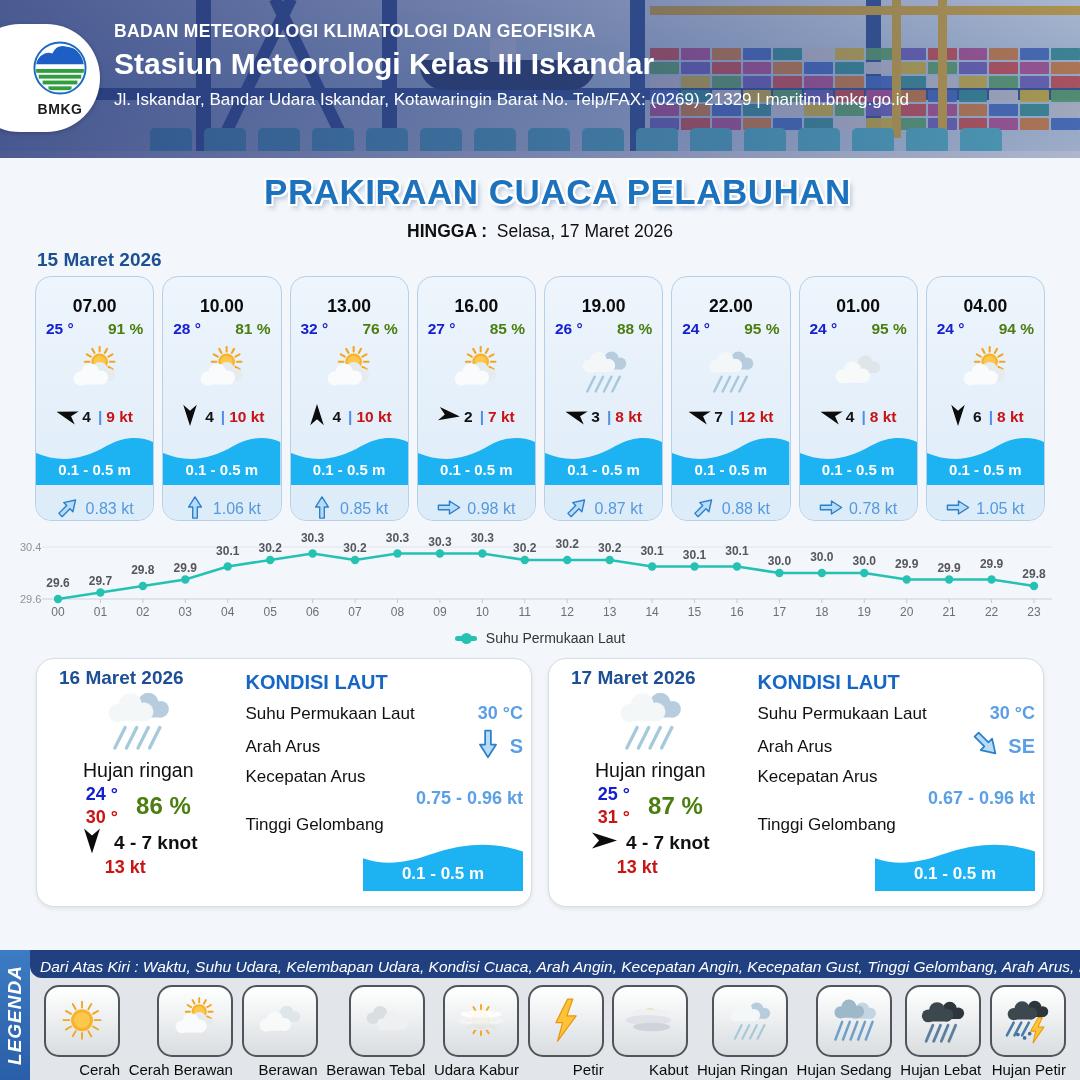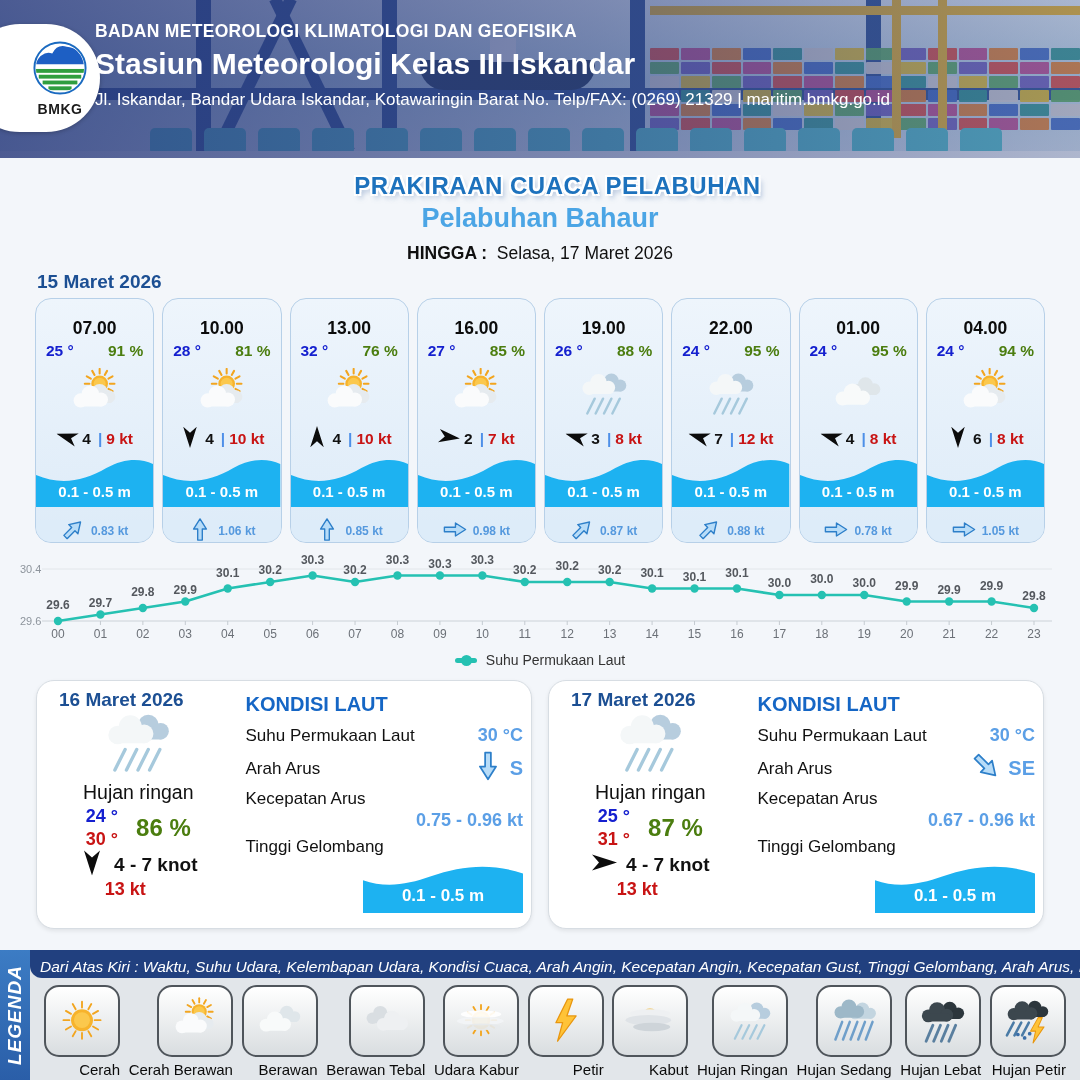--- a/index.html
+++ b/index.html
@@ -22,27 +22,27 @@
   .art-chairs{position:absolute;left:150px;bottom:6px;right:12px;height:24px;display:flex;gap:12px;}
   .art-chairs i{flex:0 0 42px;background:#5ec2cb;border-radius:5px 5px 2px 2px;}
   .art-floor{position:absolute;bottom:0;height:7px;left:0;right:0;background:#e9eef2;}
   .hdr-overlay{position:absolute;inset:0;
        background:linear-gradient(90deg,rgba(37,54,122,.80) 0%,rgba(37,54,122,.55) 55%,rgba(37,54,122,.30) 100%);}
   .logo-pill{position:absolute;left:-34px;top:24px;width:134px;height:108px;background:#fff;border-radius:54px;
              z-index:5;display:flex;flex-direction:column;align-items:flex-end;justify-content:center;
              padding-right:12px;box-sizing:border-box;box-shadow:0 1px 4px rgba(0,0,0,.25);}
   .logo-inner{display:flex;flex-direction:column;align-items:center;}
   .logo-word{font-weight:bold;font-size:14px;color:#1a1a1a;letter-spacing:.5px;margin-top:1px;}
-  .hdr-text{position:absolute;left:95px;top:21px;z-index:5;color:#fff;}
+  .hdr-text{position:absolute;left:114px;top:21px;z-index:5;color:#fff;}
   .hdr-agency{font-size:17.5px;font-weight:bold;letter-spacing:.3px;}
   .hdr-station{font-size:30px;font-weight:bold;margin-top:5px;}
   .hdr-address{font-size:17px;margin-top:9px;font-weight:400;}
 
   
-  .title-main{font-size:24px;font-weight:bold;color:#1d72bd;text-align:center;margin:14px 0 0;letter-spacing:.5px;
+  .title-main{font-size:35px;font-weight:bold;color:#1d72bd;text-align:center;margin:14px 0 0;letter-spacing:.5px;
     text-shadow:2px 2px 0 #fff,-2px 2px 0 #fff,2px -2px 0 #fff,-2px -2px 0 #fff,3px 4px 5px rgba(110,140,185,.55);padding-left:35px;}
   .title-sub{font-size:27px;font-weight:bold;color:#4ba5e5;text-align:center;margin:3px 0 0;}
   .valid-row{display:flex;justify-content:center;gap:80px;margin-top:9px;font-size:17.5px;color:#101010;}
   .valid-label{font-weight:bold;}
   .day-label{margin:7px 2px 5px 37px;font-size:19px;font-weight:bold;color:#1c4f93;}
 
   
   .cards{display:flex;gap:8px;padding:0 35px;}
   .hcard{flex:1;height:243px;background:linear-gradient(180deg,#eef5fc,#ddebf8);
          border:1px solid #b7d0e8;border-radius:16px;overflow:hidden;position:relative;}
@@ -51,21 +51,21 @@
   .h-temp{color:#1520cf;}
   .h-rh{color:#4b7d0f;}
   .h-icon{height:64px;display:flex;align-items:center;justify-content:center;margin-top:2px;}
   .h-wind{display:flex;align-items:center;justify-content:center;gap:4px;height:26px;font-size:15.5px;font-weight:bold;color:#111;}
   .h-sep{color:#4d8fe8;margin-left:3px;}
   .h-gust{color:#c81414;}
   .wave-sec{position:absolute;left:0;right:0;bottom:35px;height:56px;}
   .wave-sec svg{position:absolute;inset:0;width:100%;height:100%;}
   .wave-text{position:absolute;left:0;right:0;bottom:7px;text-align:center;color:#fff;font-weight:bold;font-size:15px;}
   .h-cur{position:absolute;left:0;right:0;bottom:0;height:22px;display:flex;align-items:center;justify-content:center;
-         gap:6px;color:#5599de;font-weight:bold;font-size:12px;background:#ddecf9;}
+         gap:6px;color:#5599de;font-weight:normal;font-size:16px;background:#ddecf9;}
 
   
   .chart-wrap{margin-top:8px;}
   #sst-chart{display:block;margin:0 auto;}
   .cax{font-size:11px;fill:#8d949c;}
   .ctick{font-size:12px;fill:#6b7077;text-anchor:middle;}
   .cval{font-size:12px;fill:#54585e;text-anchor:middle;font-weight:bold;}
   .chart-legend{display:flex;justify-content:center;align-items:center;gap:9px;margin-top:1px;font-size:14px;color:#333;}
   .clg-mark{width:22px;height:5px;background:#25c1b2;border-radius:3px;position:relative;}
   .clg-mark:after{content:"";position:absolute;left:6px;top:-3px;width:11px;height:11px;background:#25c1b2;border-radius:50%;}
@@ -256,21 +256,20 @@
       </div>
     </div>
     <div class="hdr-text">
       <div class="hdr-agency">BADAN METEOROLOGI KLIMATOLOGI DAN GEOFISIKA</div>
       <div class="hdr-station">Stasiun Meteorologi Kelas III Iskandar</div>
       <div class="hdr-address">Jl. Iskandar, Bandar Udara Iskandar, Kotawaringin Barat No. Telp/FAX: (0269) 21329 | maritim.bmkg.go.id</div>
     </div>
   </header>
 
   <h1 class="title-main">PRAKIRAAN CUACA PELABUHAN</h1>
-  <h2 class="title-sub">Pelabuhan Bahaur</h2>
   <div class="valid-row">
     <span><span class="valid-label">HINGGA :</span>&nbsp;&nbsp;<span>Selasa, 17 Maret 2026</span></span>
   </div>
 
   <div class="day-label">15 Maret 2026</div>
 
   <div class="cards" id="hourly-cards">
       <div class="hcard">
         <div class="h-time">07.00</div>
         <div class="h-temps">

